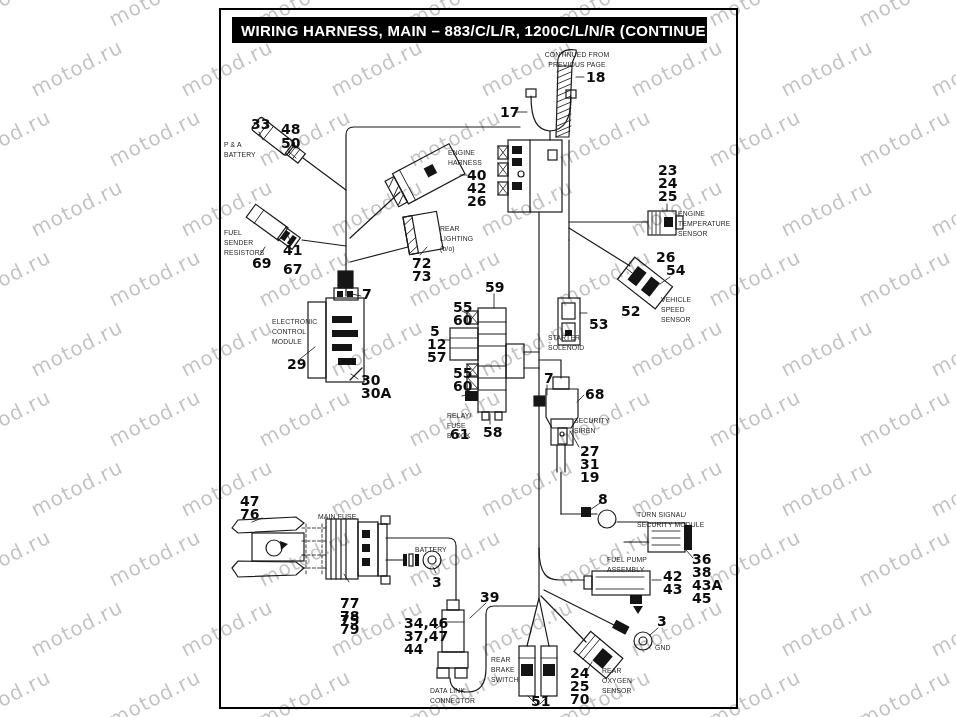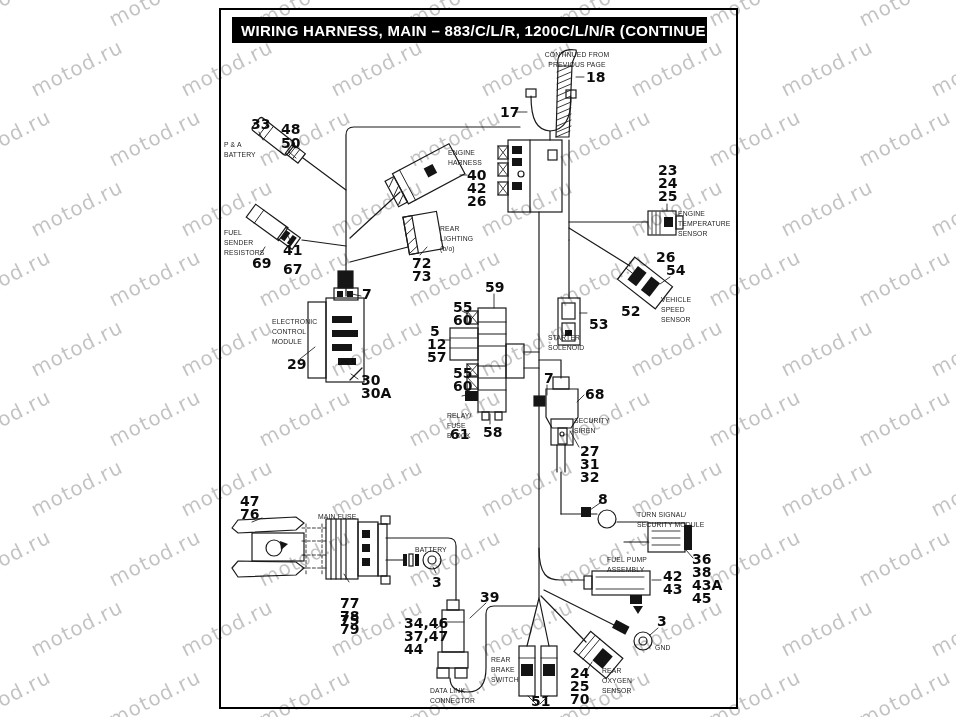--- a/index.html
+++ b/index.html
@@ -369,21 +369,21 @@
       <div class="callout" style="left: 361px; top: 373px;">30</div>
       <div class="callout" style="left: 361px; top: 386px;">30A</div>
       <div class="callout" style="left: 453px; top: 366px;">55</div>
       <div class="callout" style="left: 453px; top: 379px;">60</div>
       <div class="callout" style="left: 450px; top: 392px; margin-top: 35px;">61</div>
       <div class="callout" style="left: 483px; top: 425px; text-align: right;">58</div>
       <div class="callout" style="left: 544px; top: 371px;">7</div>
       <div class="callout" style="left: 585px; top: 387px;">68</div>
       <div class="callout" style="left: 580px; top: 444px;">27</div>
       <div class="callout" style="left: 580px; top: 457px;">31</div>
-      <div class="callout" style="left: 580px; top: 470px;">32</div>
+      <div class="callout" style="left: 580px; top: 470px;">19</div>
       <div class="callout" style="left: 240px; top: 494px;">47</div>
       <div class="callout" style="left: 240px; top: 507px; text-align: center;">76</div>
       <div class="callout" style="left: 598px; top: 492px;">8</div>
       <div class="callout" style="left: 692px; top: 552px;">36</div>
       <div class="callout" style="left: 692px; top: 565px;">38</div>
       <div class="callout" style="left: 692px; top: 578px;">43A</div>
       <div class="callout" style="left: 692px; top: 591px;">45</div>
       <div class="callout" style="left: 663px; top: 569px;">42</div>
       <div class="callout" style="left: 663px; top: 582px;">43</div>
       <div class="callout" style="left: 340px; top: 613px; text-align: right;">75</div>

